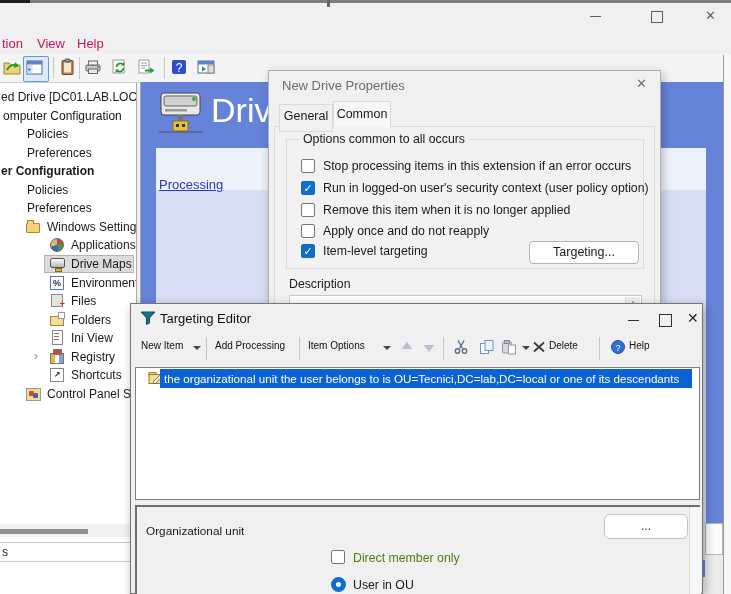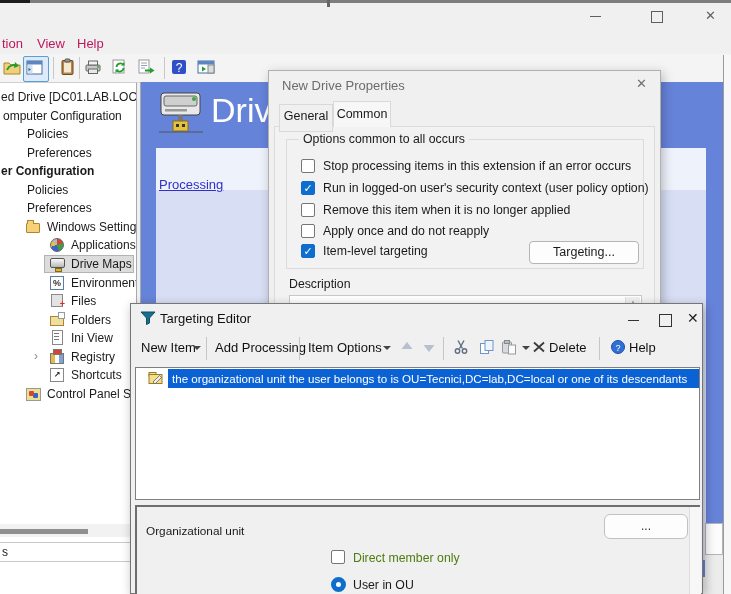--- a/index.html
+++ b/index.html
@@ -80,28 +80,28 @@
   .desc-box{position:absolute;left:20px;top:224px;width:353px;height:14px;background:#fff;border:1px solid #c9c9c9;box-sizing:border-box;}
   .desc-sb{position:absolute;right:1px;top:1px;width:14px;height:10px;background:#f0f0f0;border-left:1px solid #e0e0e0;font-size:7px;color:#999;text-align:center;line-height:10px;}
   
   .te{left:130px;top:303px;width:573px;height:291px;background:#f0f0f0;border:1px solid #767676;box-shadow:2px 3px 10px rgba(0,0,0,.3);box-sizing:border-box;}
   .te-title{position:absolute;left:29px;top:7px;font-size:13px;color:#111;}
   .te-funnel{position:absolute;left:9px;top:6px;}
   .te-min{position:absolute;left:497px;top:16px;width:11px;height:1px;background:#333;}
   .te-max{position:absolute;left:528px;top:10px;width:11px;height:11px;border:1px solid #333;}
   .te-close{position:absolute;left:556px;top:6px;font-size:14px;color:#222;}
   .te-tool{position:absolute;left:0;top:28px;width:571px;height:33px;}
-  .tt-label{position:absolute;top:8px;font-size:13px;color:#111;white-space:nowrap;}
+  .tt-label{position:absolute;top:8px;font-size:10px;color:#111;white-space:nowrap;}
   .tt-sep{position:absolute;top:5px;width:1px;height:23px;background:#c6c6c6;}
   .tt-ic{position:absolute;top:7px;width:16px;height:16px;}
   .caret{position:absolute;top:14px;width:0;height:0;border:4px solid transparent;border-top-color:#444;}
   .te-list{position:absolute;left:4px;top:63px;width:565px;height:133px;background:#fff;border:1px solid #7f7f7f;box-sizing:border-box;overflow:hidden;}
   .te-row{position:absolute;left:0;top:1px;width:563px;height:19px;}
   .te-row-ic{position:absolute;left:12px;top:2px;}
-  .te-row-hl{position:absolute;left:32px;top:0;width:532px;height:19px;background:#0b62d4;color:#fff;font-size:11.6px;line-height:19px;padding-left:4px;white-space:nowrap;overflow:hidden;box-sizing:border-box;}
+  .te-row-hl{position:absolute;left:24px;top:0;width:532px;height:19px;background:#0b62d4;color:#fff;font-size:11.6px;line-height:19px;padding-left:4px;white-space:nowrap;overflow:hidden;box-sizing:border-box;}
   .te-panel{position:absolute;left:4px;top:201px;width:565px;height:92px;background:#f0f0f0;border:2px solid #6e6e6e;box-sizing:border-box;}
   .ou-label{position:absolute;left:9px;top:17px;font-size:11.8px;color:#1a1a1a;}
   .ou-input{position:absolute;left:101px;top:6px;width:352px;height:25px;border:1px solid #8f8f8f;background:#fff;font-family:"Liberation Sans",sans-serif;font-size:12.4px;color:#111;padding:0 6px;box-sizing:border-box;}
   .btn-browse{position:absolute;left:467px;top:7px;width:84px;height:25px;background:#fdfdfd;border:1px solid #c2c2c2;border-radius:6px;font-size:12px;color:#333;text-align:center;line-height:22px;box-sizing:border-box;}
   .dm-cbx{position:absolute;left:194px;top:43px;width:14px;height:14px;background:#fff;border:1px solid #767676;border-radius:2px;box-sizing:border-box;}
   .dm-label{position:absolute;left:216px;top:44px;font-size:12.3px;color:#4d7c0f;}
   .radio{position:absolute;left:194px;top:70px;width:15px;height:15px;border-radius:50%;background:#fff;border:5px solid #0e6ecd;box-sizing:border-box;}
   .radio-label{position:absolute;left:216px;top:71px;font-size:12.3px;color:#1a1a1a;}
   .te-scroll-track{position:absolute;left:552px;top:0;width:11px;height:88px;background:#f7f7f7;border-left:1px solid #ddd;}
 </style>

